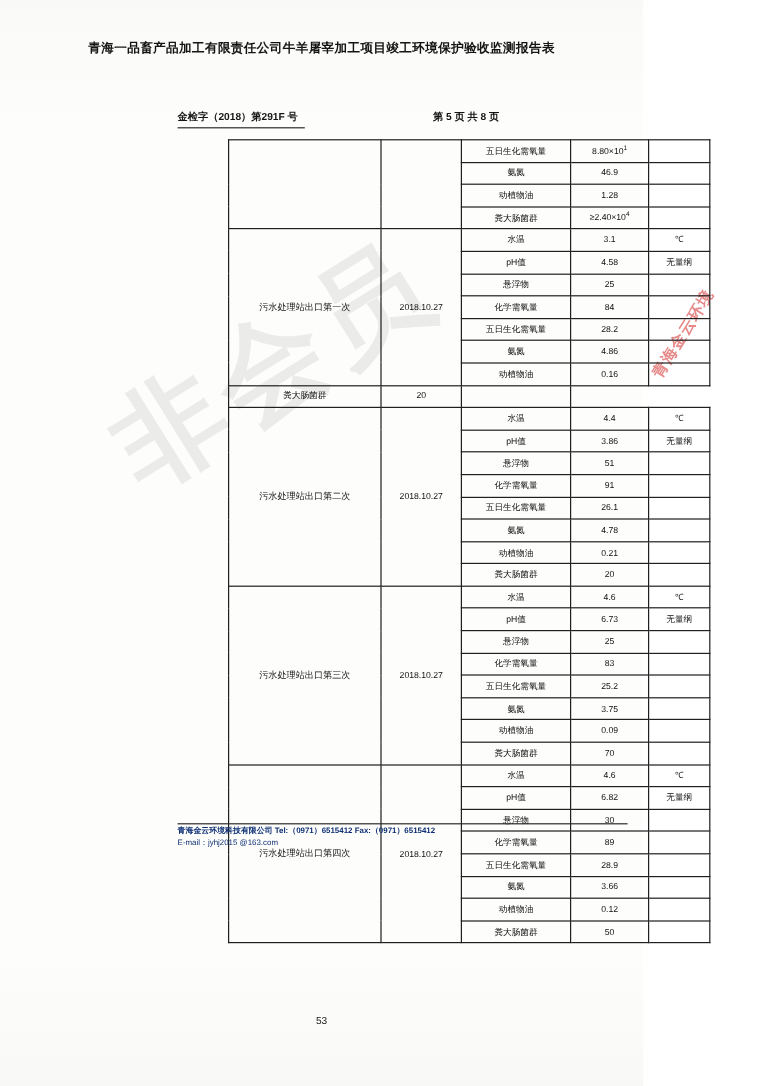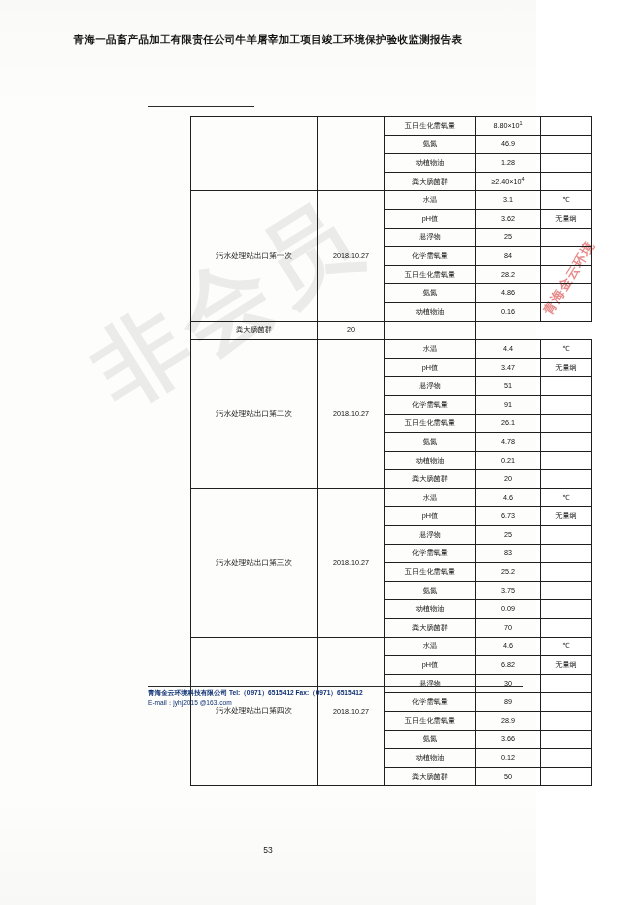--- a/index.html
+++ b/index.html
@@ -164,20 +164,24 @@
     font-weight: bold;
   }
 </style>
 </head>
 <body>
 
 <div class="page">
 
   <div class="doc-title">青海一品畜产品加工有限责任公司牛羊屠宰加工项目竣工环境保护验收监测报告表</div>
 
+  <div class="header-row">
+    <span class="header-left">金检字（2018）第291F 号</span>
+    <span class="header-right">第 5 页 共 8 页</span>
+  </div>
   <div class="header-underline"></div>
 
   <div class="wm-diag">非会员</div>
   <div class="wm-red">
     <span>青海金云环境</span>
   </div>
 
   <div class="table-wrap">
     <table class="data">
       <tbody id="table-body">
@@ -205,21 +209,21 @@
           </tr>
           <tr>
             <td class="c-point" rowspan="7">污水处理站出口第一次</td>
             <td class="c-date" rowspan="7">2018.10.27</td>
             <td class="c-item">水温</td>
             <td class="c-value">3.1</td>
             <td class="c-note">℃</td>
           </tr>
           <tr>
             <td class="c-item">pH值</td>
-            <td class="c-value">3.62</td>
+            <td class="c-value">4.58</td>
             <td class="c-note">无量纲</td>
           </tr>
           <tr>
             <td class="c-item">悬浮物</td>
             <td class="c-value">25</td>
             <td class="c-note"></td>
           </tr>
           <tr>
             <td class="c-item">化学需氧量</td>
             <td class="c-value">84</td>
@@ -247,21 +251,21 @@
           </tr>
           <tr>
             <td class="c-point" rowspan="8">污水处理站出口第二次</td>
             <td class="c-date" rowspan="8">2018.10.27</td>
             <td class="c-item">水温</td>
             <td class="c-value">4.4</td>
             <td class="c-note">℃</td>
           </tr>
           <tr>
             <td class="c-item">pH值</td>
-            <td class="c-value">3.47</td>
+            <td class="c-value">3.86</td>
             <td class="c-note">无量纲</td>
           </tr>
           <tr>
             <td class="c-item">悬浮物</td>
             <td class="c-value">51</td>
             <td class="c-note"></td>
           </tr>
           <tr>
             <td class="c-item">化学需氧量</td>
             <td class="c-value">91</td>

